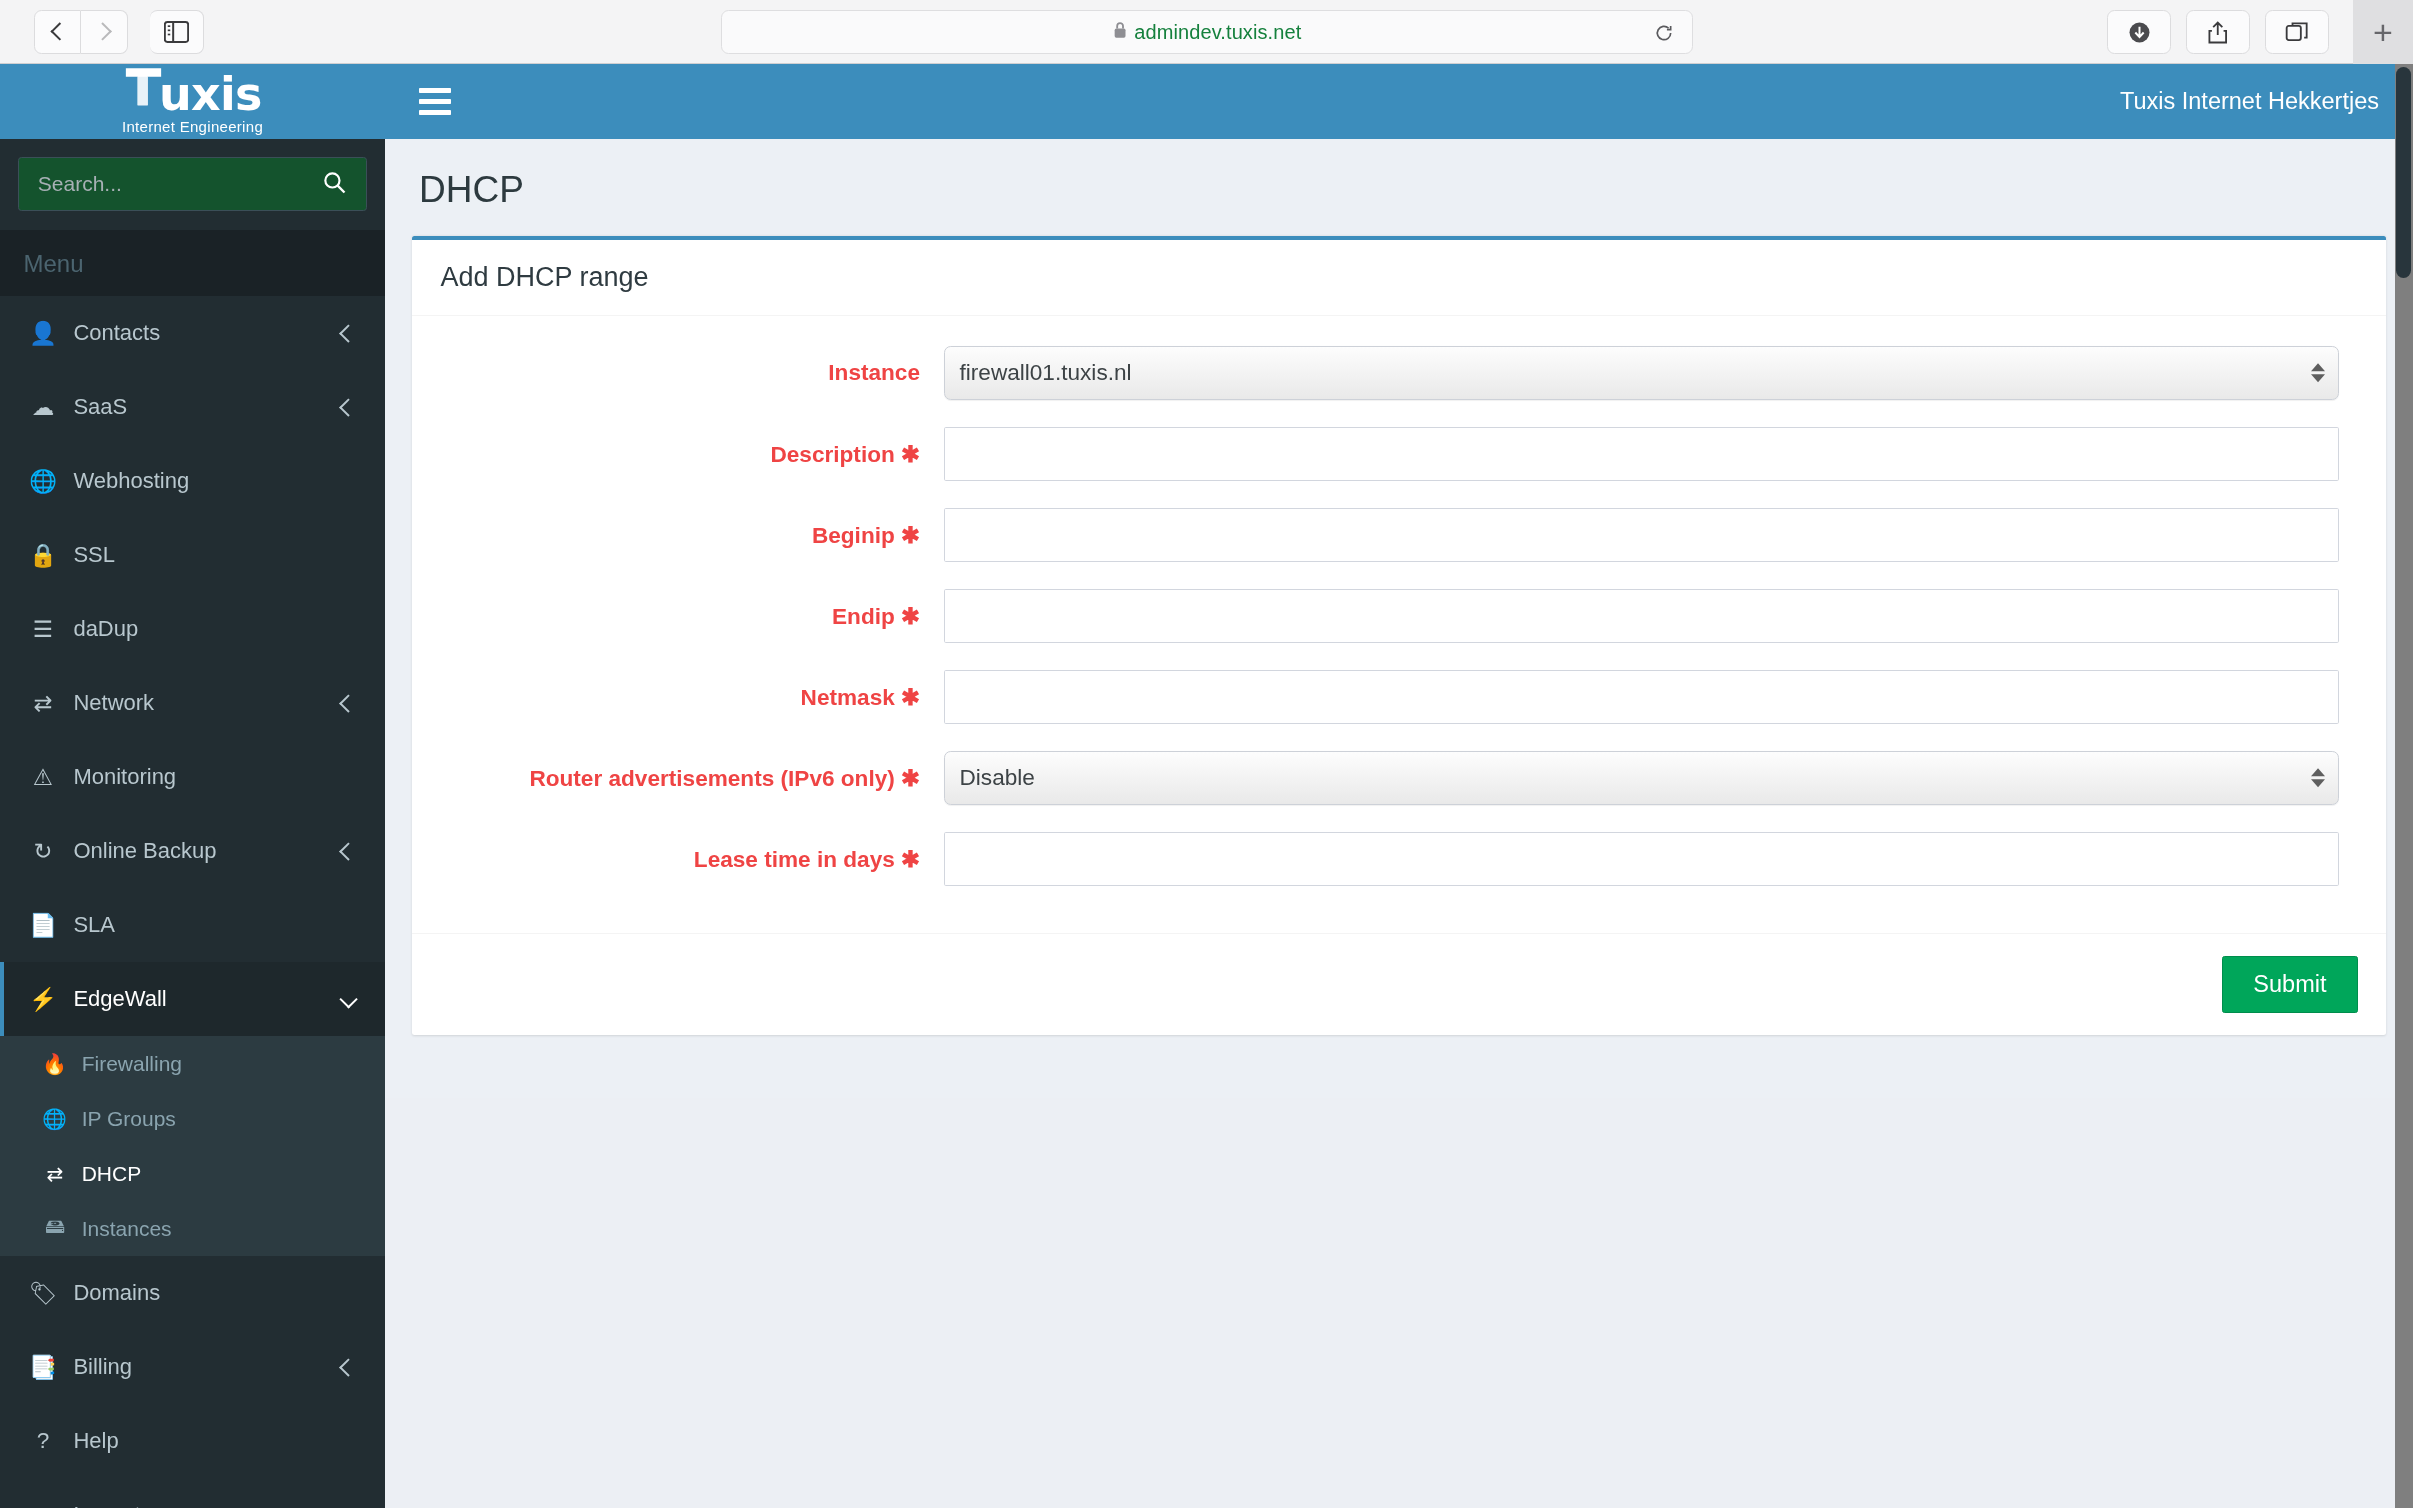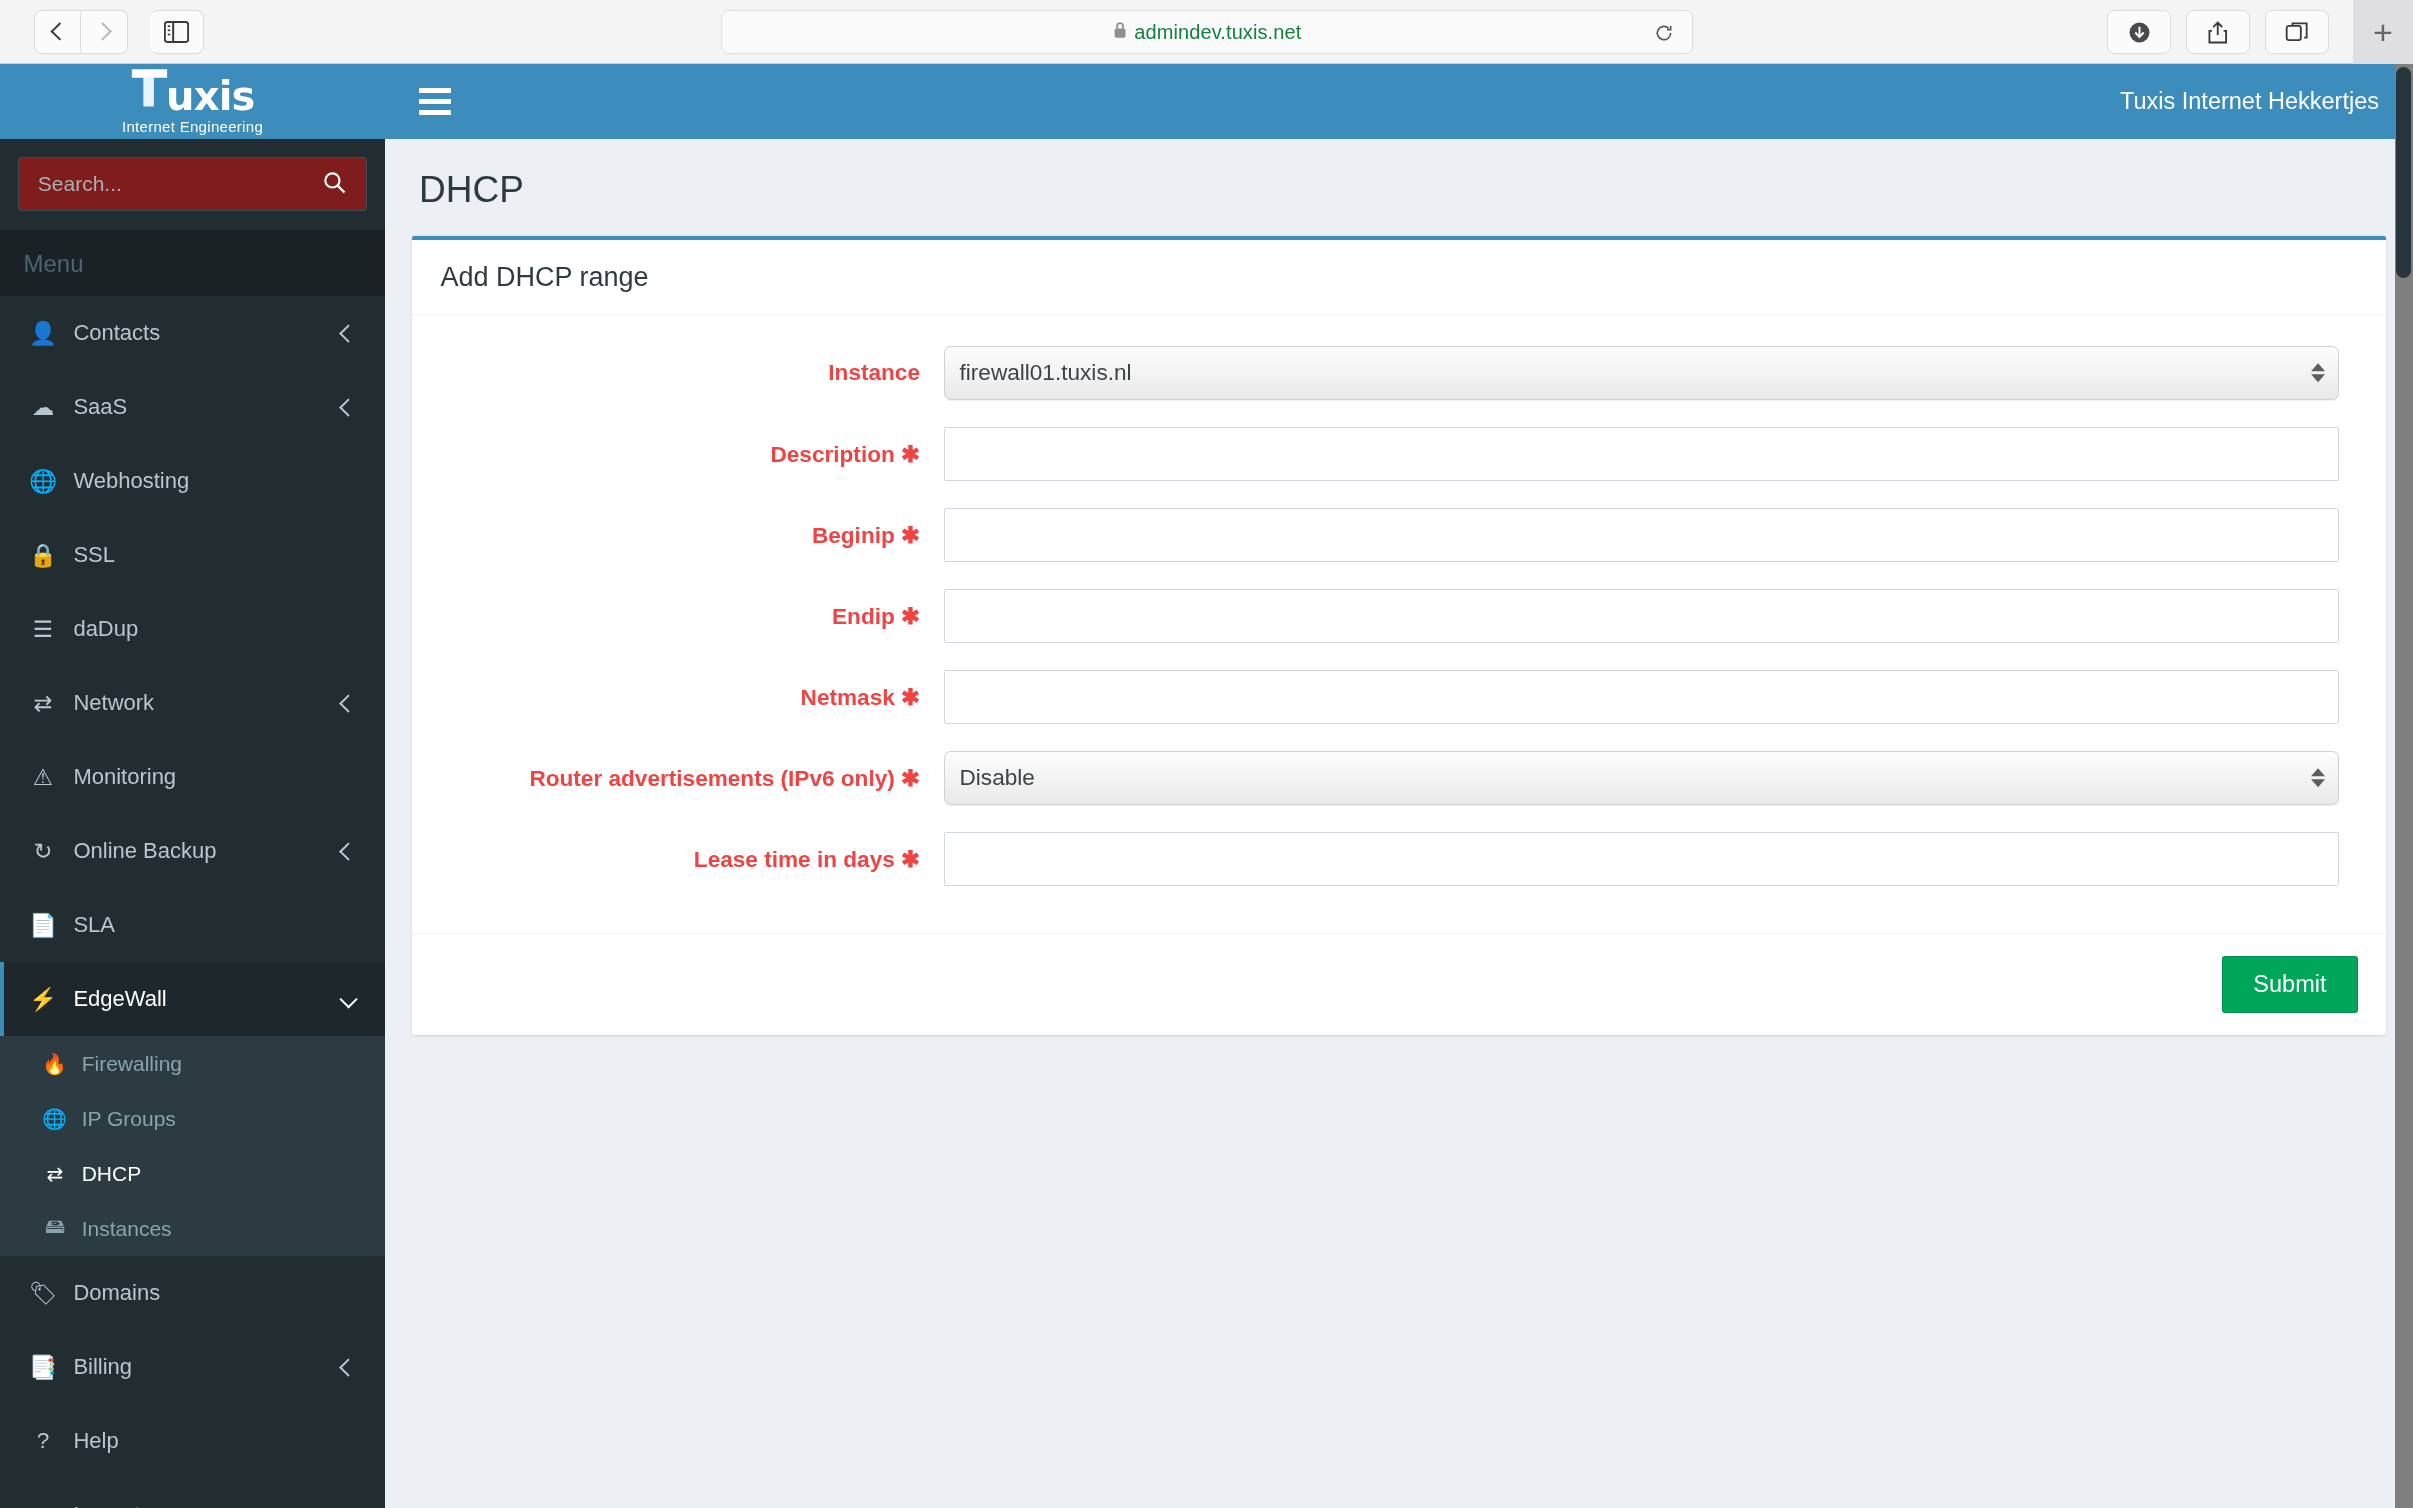--- a/index.html
+++ b/index.html
@@ -67,35 +67,35 @@
     position: absolute; left: 0; top: 0;
     width: 385px; height: 1445px;
     background: #222d32;
   }
   .logo-area {
     height: 75px; background: #3c8dbc;
     display: flex; flex-direction: column;
     align-items: center; justify-content: center;
   }
   .logo-wordmark {
-    font-size: 40px; font-weight: bold; color: #ffffff;
+    font-size: 46px; font-weight: bold; color: #ffffff;
     letter-spacing: -0.8px; line-height: 1; position: relative;
     font-family: "DejaVu Sans", sans-serif;
   }
   .logo-tag {
     font-size: 15px; color: #ffffff; letter-spacing: 0.3px;
     margin-top: 1.7px; font-family: "Liberation Sans", sans-serif;
   }
   .logo-t-mark {
     display: inline-block; position: relative; top: -2.5px;
     margin-right: -3.4px;
   }
   .search-wrap { padding: 18.4px 18.4px 18.4px 18.4px; background: #222d32; }
   .search-box {
-    height: 54px; background: #7f1d1d;
+    height: 54px; background: #14532d;
     border: 0.8px solid #3b4f58;
     border-radius: 3.4px;
     display: flex; align-items: center; padding: 0 18.4px;
   }
   .search-ph { flex: 1; font-size: 21px; color: #a7b0b5; }
   .menu-head {
     background: #1a2226; color: #4b646f;
     font-size: 24px; padding: 20px 23.5px 18.4px;
   }
   .nav-item {

